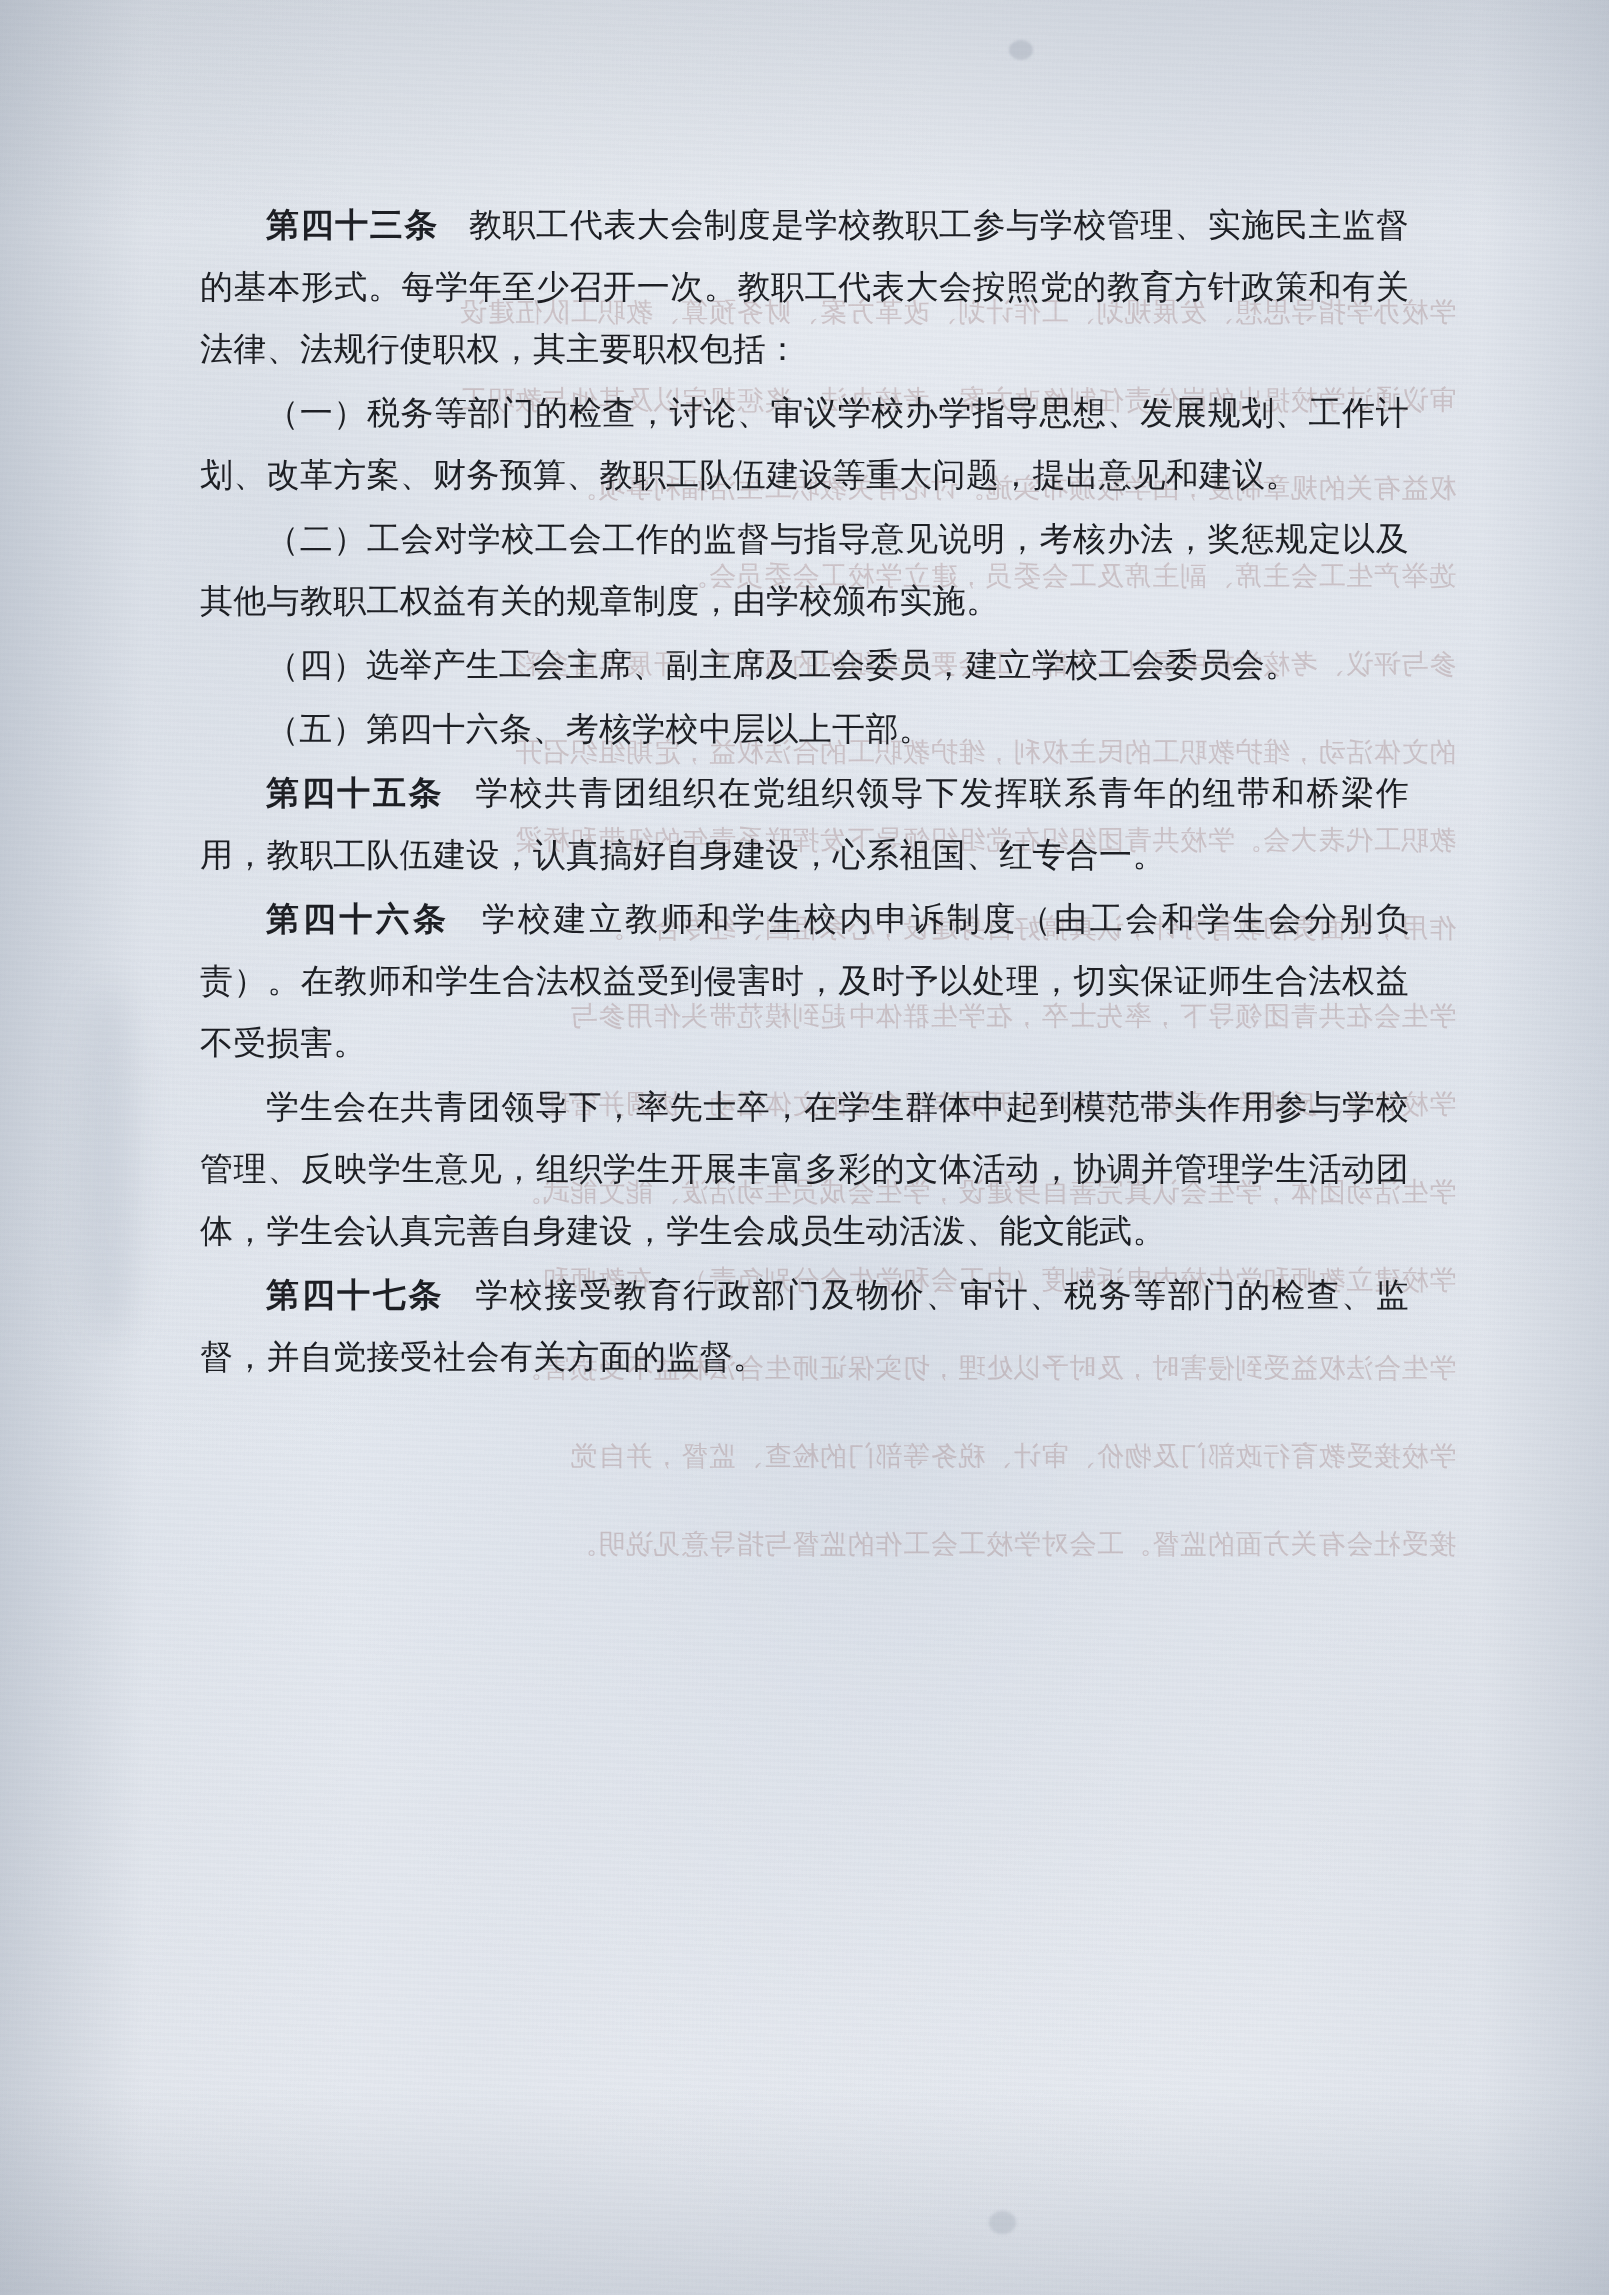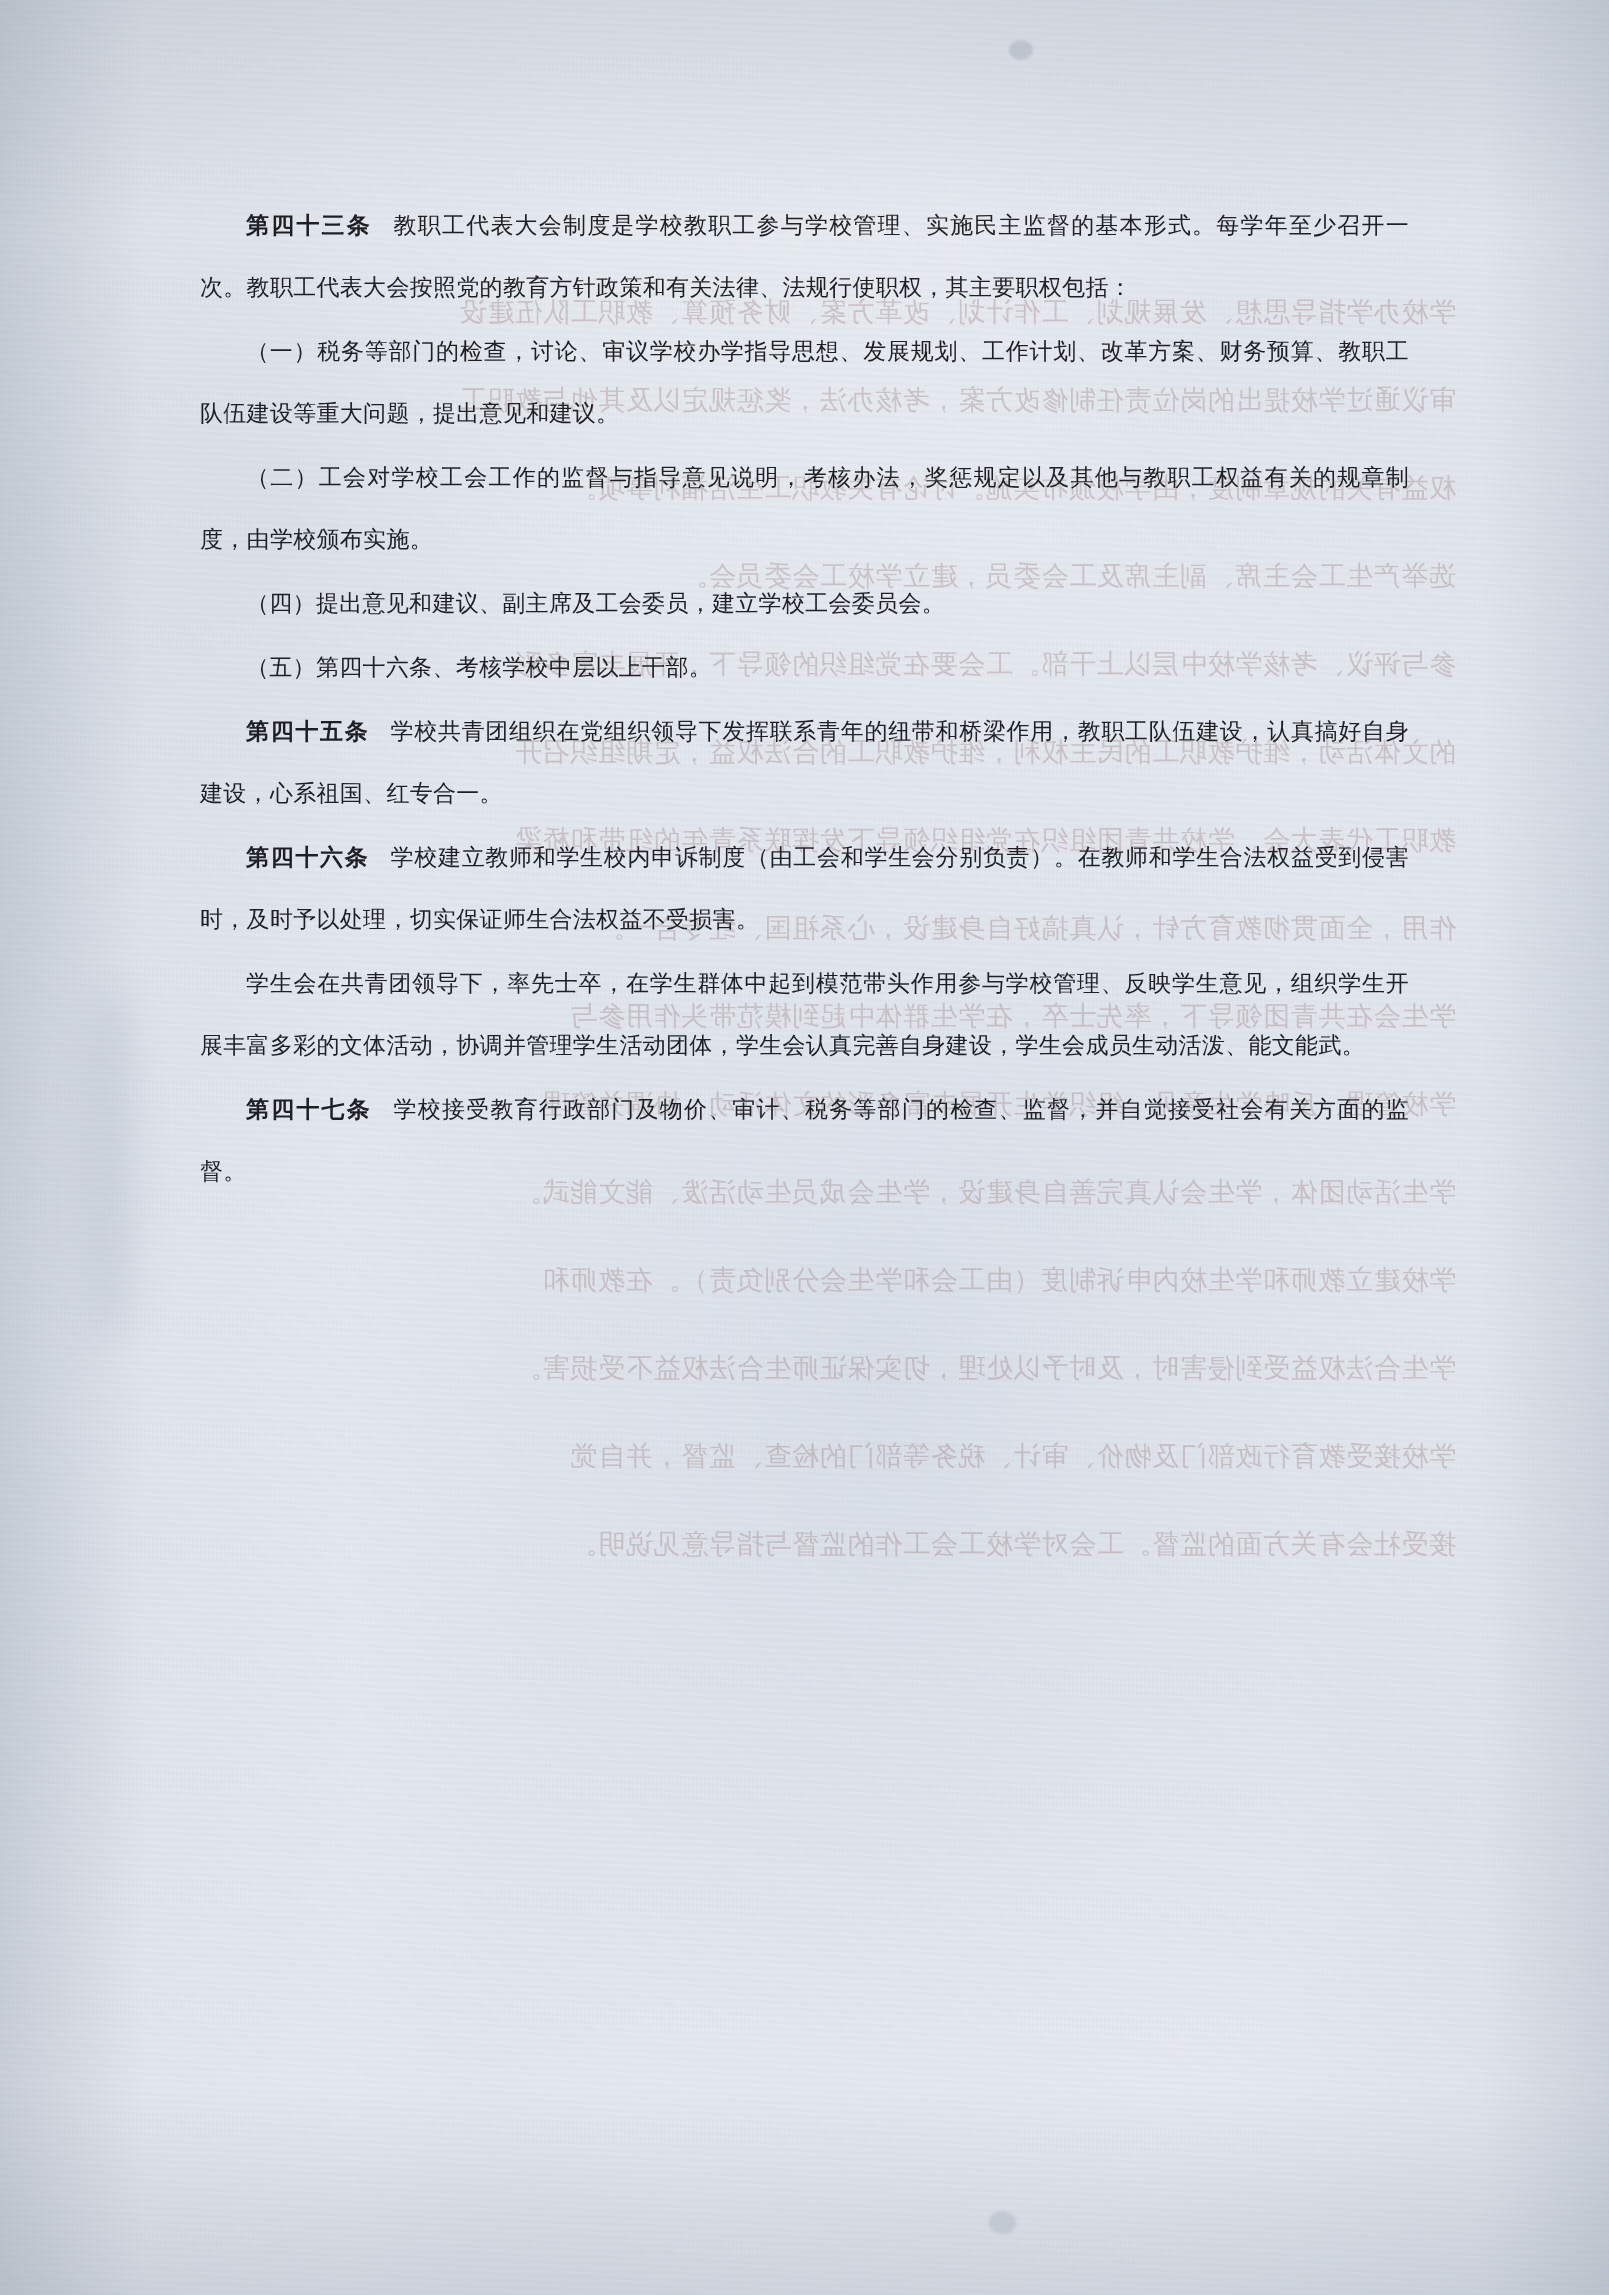--- a/index.html
+++ b/index.html
@@ -71,21 +71,21 @@
     left: 0;
     top: 0;
     width: 100%;
     height: 100%;
     padding: 194px 200px 0 200px;
     box-sizing: border-box;
   }
 
   .doc-body {
     font-family: "DejaVu Serif", "Liberation Serif", serif;
-    font-size: 23px;
+    font-size: 33px;
     line-height: 62px;
     color: #1d1f24;
     text-align: justify;
     text-justify: inter-ideograph;
     letter-spacing: 0.3px;
   }
 
   .para {
     margin: 0 0 2px 0;
     text-indent: 2em;
@@ -146,21 +146,21 @@
       <p class="para">
         <span>（一）税务等部门的检查，讨论、审议学校办学指导思想、发展规划、工作计划、改革方案、财务预算、教职工队伍建设等重大问题，提出意见和建议。</span>
       </p>
 
       <p class="para">
         <span>（二）工会对学校工会工作的监督与指导意见说明，考核办法，奖惩规定以及其他与教职工权益有关的规章制度，由学校颁布实施。</span>
       </p>
 
 
       <p class="para">
-        <span>（四）提出意见和建议、副主席及工会委员，建立学校工会委员会。</span>
+        <span>（四）选举产生工会主席、副主席及工会委员，建立学校工会委员会。</span>
       </p>
 
       <p class="para">
         <span>（五）第四十六条、考核学校中层以上干部。</span>
       </p>
 
 
       <p class="para">
         <span class="art-label">第四十五条</span><span class="gap"></span><span>学校共青团组织在党组织领导下发挥联系青年的纽带和桥梁作用，教职工队伍建设，认真搞好自身建设，心系祖国、红专合一。</span>
       </p>

